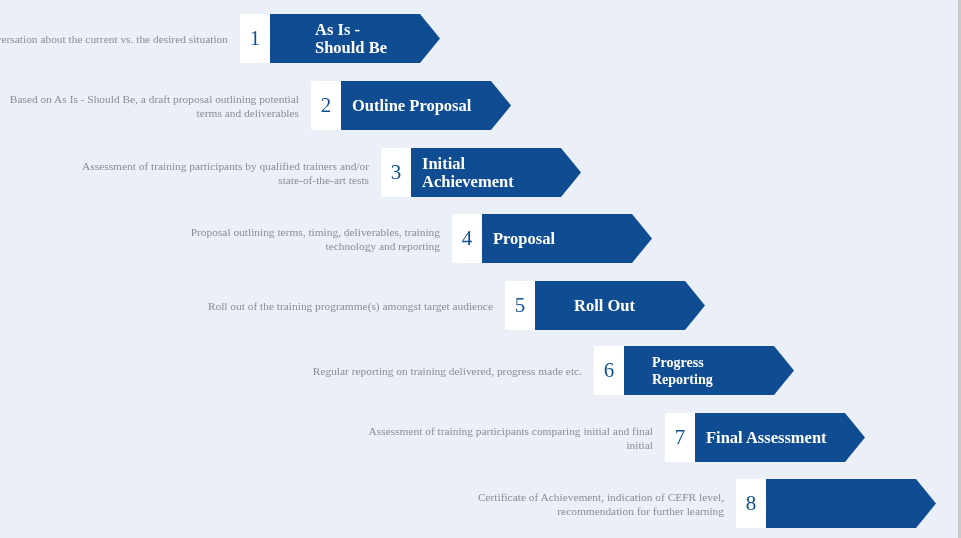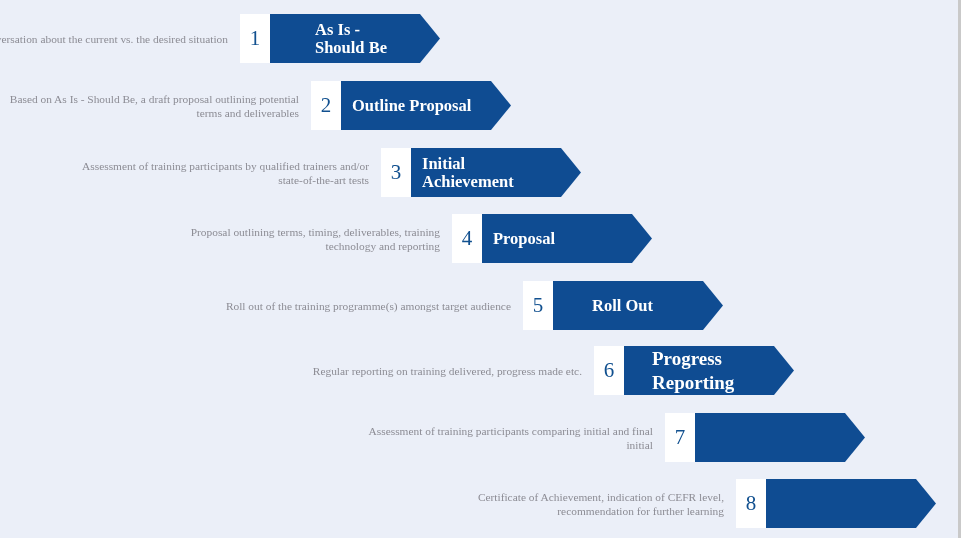--- a/index.html
+++ b/index.html
@@ -77,22 +77,22 @@
     padding-right: 34px;
     font-size: 16.5px;
     font-weight: bold;
     line-height: 18px;
     color: #ffffff;
     white-space: pre-line;
     font-family: "Liberation Serif", "DejaVu Serif", serif;
   }
 
   .step-title.two-line {
-    font-size: 19px;
-    line-height: 24px;
+    font-size: 14px;
+    line-height: 17px;
     padding-left: 28px;
   }
 </style>
 </head>
 <body>
 
 <div id="canvas" style="background: rgb(235, 239, 248);">
     <div class="step-row" style="left: 240px; top: 14px;">
       <div class="step-caption" style="color: rgb(140, 140, 148);">Strategic conversation about the current vs. the desired situation</div>
       <div class="step-arrow" style="width: 200px; background: rgb(15, 76, 146); clip-path: polygon(0px 0px, 90% 0px, 100% 50%, 90% 100%, 0px 100%);">
@@ -114,39 +114,40 @@
         <div class="step-title" style="color: rgb(255, 255, 255);">Initial Achievement</div>
       </div>
     </div>
     <div class="step-row" style="left: 452px; top: 214px;">
       <div class="step-caption" style="color: rgb(140, 140, 148);">Proposal outlining terms, timing, deliverables, training technology and reporting</div>
       <div class="step-arrow" style="width: 200px; background: rgb(15, 76, 146); clip-path: polygon(0px 0px, 90% 0px, 100% 50%, 90% 100%, 0px 100%);">
         <div class="step-number" style="color: rgb(17, 80, 143);">4</div>
         <div class="step-title" style="color: rgb(255, 255, 255);">Proposal</div>
       </div>
     </div>
-    <div class="step-row" style="left: 523px; top: 281px;">
+    <div class="step-row" style="left: 505px; top: 281px;">
       <div class="step-caption" style="color: rgb(140, 140, 148);">Roll out of the training programme(s) amongst target audience</div>
       <div class="step-arrow" style="width: 200px; background: rgb(15, 76, 146); clip-path: polygon(0px 0px, 90% 0px, 100% 50%, 90% 100%, 0px 100%);">
         <div class="step-number" style="color: rgb(17, 80, 143);">5</div>
         <div class="step-title" style="color: rgb(255, 255, 255); padding-left: 39px;">Roll Out</div>
       </div>
     </div>
     <div class="step-row" style="left: 594px; top: 346px;">
       <div class="step-caption" style="color: rgb(140, 140, 148);">Regular reporting on training delivered, progress made etc.</div>
       <div class="step-arrow" style="width: 200px; background: rgb(15, 76, 146); clip-path: polygon(0px 0px, 90% 0px, 100% 50%, 90% 100%, 0px 100%);">
         <div class="step-number" style="color: rgb(17, 80, 143);">6</div>
         <div class="step-title two-line" style="color: rgb(255, 255, 255);">Progress
 Reporting</div>
       </div>
     </div>
     <div class="step-row" style="left: 665px; top: 413px;">
       <div class="step-caption" style="color: rgb(140, 140, 148);">Assessment of training participants comparing initial and final  initial</div>
       <div class="step-arrow" style="width: 200px; background: rgb(15, 76, 146); clip-path: polygon(0px 0px, 90% 0px, 100% 50%, 90% 100%, 0px 100%);">
         <div class="step-number" style="color: rgb(17, 80, 143);">7</div>
+        <div class="step-title" style="color: rgb(255, 255, 255);">Final Assessment</div>
       </div>
     </div>
     <div class="step-row" style="left: 736px; top: 479px;">
       <div class="step-caption" style="color: rgb(140, 140, 148);">Certificate of Achievement, indication of CEFR level, recommendation for further learning</div>
       <div class="step-arrow" style="width: 200px; background: rgb(15, 76, 146); clip-path: polygon(0px 0px, 90% 0px, 100% 50%, 90% 100%, 0px 100%);">
         <div class="step-number" style="color: rgb(17, 80, 143);">8</div>
       </div>
     </div>
   </div>
 

